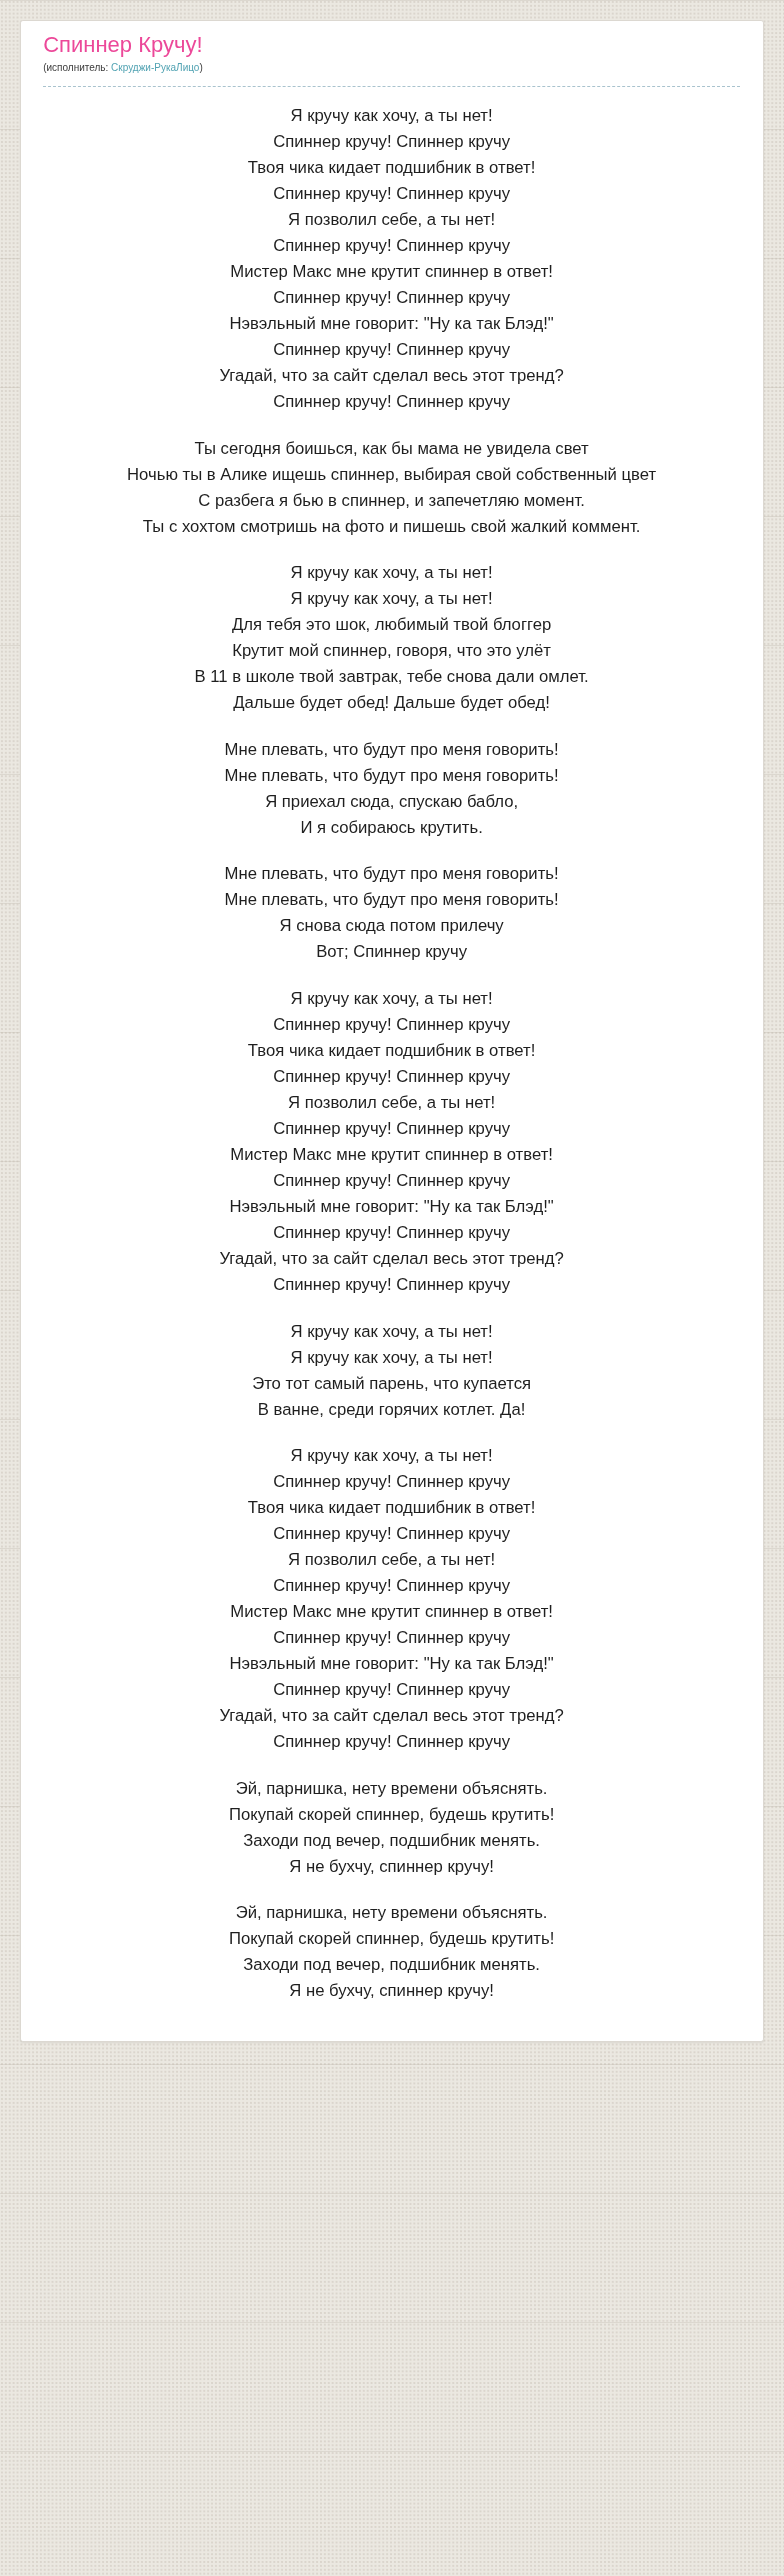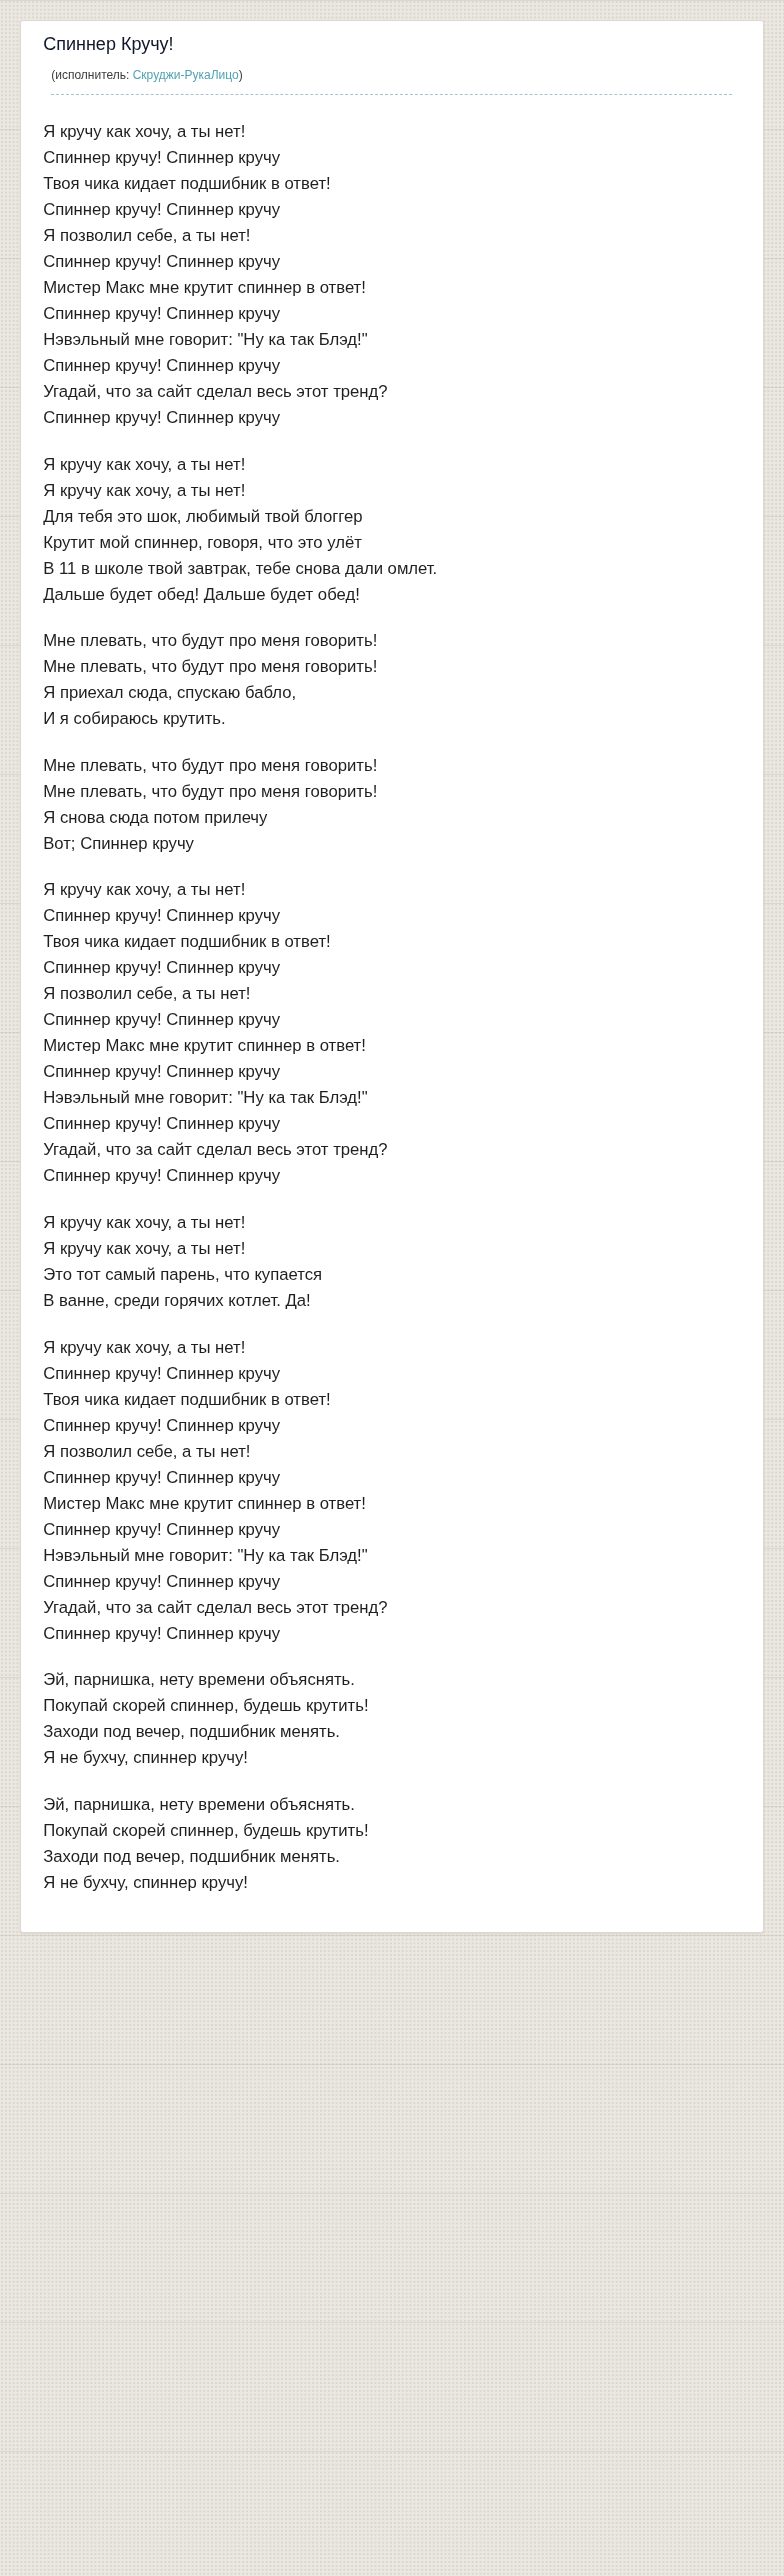--- a/index.html
+++ b/index.html
@@ -25,60 +25,62 @@
     width: 744px;
     box-sizing: border-box;
     background: #ffffff;
     border: 1px solid #dcd8d1;
     border-radius: 2.9px;
     box-shadow: 0 1px 2px rgba(0,0,0,0.07);
     padding: 11.8px 22.6px 15.7px 22.6px;
   }
   .song-title {
     margin: 0;
-    font-size: 18px;
+    font-size: 22px;
     line-height: 25.5px;
     font-weight: 400;
-    color: #0f172a;
+    color: #ec4899;
   }
   .artist-line {
-    margin: 8px;
-    font-size: 12px;
+    margin: 0;
+    font-size: 10px;
     line-height: 19.6px;
     color: #3c3c3c;
     padding-bottom: 8.8px;
     border-bottom: 1px dashed #a9c3ce;
   }
   .artist-link {
     color: #50a2b2;
     text-decoration: none;
     cursor: pointer;
   }
   .lyrics {
     padding-top: 15.7px;
     font-size: 16.7px;
     line-height: 26px;
     color: #1f1f1f;
+    text-align: center;
   }
   .lyrics p {
     margin: 0 0 20.6px 0;
   }
 </style>
 </head>
 <body>
 
 <div class="card">
   <h1 class="song-title">Спиннер Кручу!</h1>
 
   <div class="artist-line">
     <span>(исполнитель: </span><a class="artist-link">Скруджи-РукаЛицо</a><span>)</span>
   </div>
 
   <div class="lyrics">
       <p>Я кручу как хочу, а ты нет!<br>Спиннер кручу! Спиннер кручу<br>Твоя чика кидает подшибник в ответ!<br>Спиннер кручу! Спиннер кручу<br>Я позволил себе, а ты нет!<br>Спиннер кручу! Спиннер кручу<br>Мистер Макс мне крутит спиннер в ответ!<br>Спиннер кручу! Спиннер кручу<br>Нэвэльный мне говорит: "Ну ка так Блэд!"<br>Спиннер кручу! Спиннер кручу<br>Угадай, что за сайт сделал весь этот тренд?<br>Спиннер кручу! Спиннер кручу</p>
+      <p>Ты сегодня боишься, как бы мама не увидела свет<br>Ночью ты в Алике ищешь спиннер, выбирая свой собственный цвет<br>С разбега я бью в спиннер, и запечетляю момент.<br>Ты с хохтом смотришь на фото и пишешь свой жалкий коммент.</p>
       <p>Я кручу как хочу, а ты нет!<br>Я кручу как хочу, а ты нет!<br>Для тебя это шок, любимый твой блоггер<br>Крутит мой спиннер, говоря, что это улёт<br>В 11 в школе твой завтрак, тебе снова дали омлет.<br>Дальше будет обед! Дальше будет обед!</p>
       <p>Мне плевать, что будут про меня говорить!<br>Мне плевать, что будут про меня говорить!<br>Я приехал сюда, спускаю бабло,<br>И я собираюсь крутить.</p>
       <p>Мне плевать, что будут про меня говорить!<br>Мне плевать, что будут про меня говорить!<br>Я снова сюда потом прилечу<br>Вот; Спиннер кручу</p>
       <p>Я кручу как хочу, а ты нет!<br>Спиннер кручу! Спиннер кручу<br>Твоя чика кидает подшибник в ответ!<br>Спиннер кручу! Спиннер кручу<br>Я позволил себе, а ты нет!<br>Спиннер кручу! Спиннер кручу<br>Мистер Макс мне крутит спиннер в ответ!<br>Спиннер кручу! Спиннер кручу<br>Нэвэльный мне говорит: "Ну ка так Блэд!"<br>Спиннер кручу! Спиннер кручу<br>Угадай, что за сайт сделал весь этот тренд?<br>Спиннер кручу! Спиннер кручу</p>
       <p>Я кручу как хочу, а ты нет!<br>Я кручу как хочу, а ты нет!<br>Это тот самый парень, что купается<br>В ванне, среди горячих котлет. Да!</p>
       <p>Я кручу как хочу, а ты нет!<br>Спиннер кручу! Спиннер кручу<br>Твоя чика кидает подшибник в ответ!<br>Спиннер кручу! Спиннер кручу<br>Я позволил себе, а ты нет!<br>Спиннер кручу! Спиннер кручу<br>Мистер Макс мне крутит спиннер в ответ!<br>Спиннер кручу! Спиннер кручу<br>Нэвэльный мне говорит: "Ну ка так Блэд!"<br>Спиннер кручу! Спиннер кручу<br>Угадай, что за сайт сделал весь этот тренд?<br>Спиннер кручу! Спиннер кручу</p>
       <p>Эй, парнишка, нету времени объяснять.<br>Покупай скорей спиннер, будешь крутить!<br>Заходи под вечер, подшибник менять.<br>Я не бухчу, спиннер кручу!</p>
       <p>Эй, парнишка, нету времени объяснять.<br>Покупай скорей спиннер, будешь крутить!<br>Заходи под вечер, подшибник менять.<br>Я не бухчу, спиннер кручу!</p>
     </div>
 </div>

